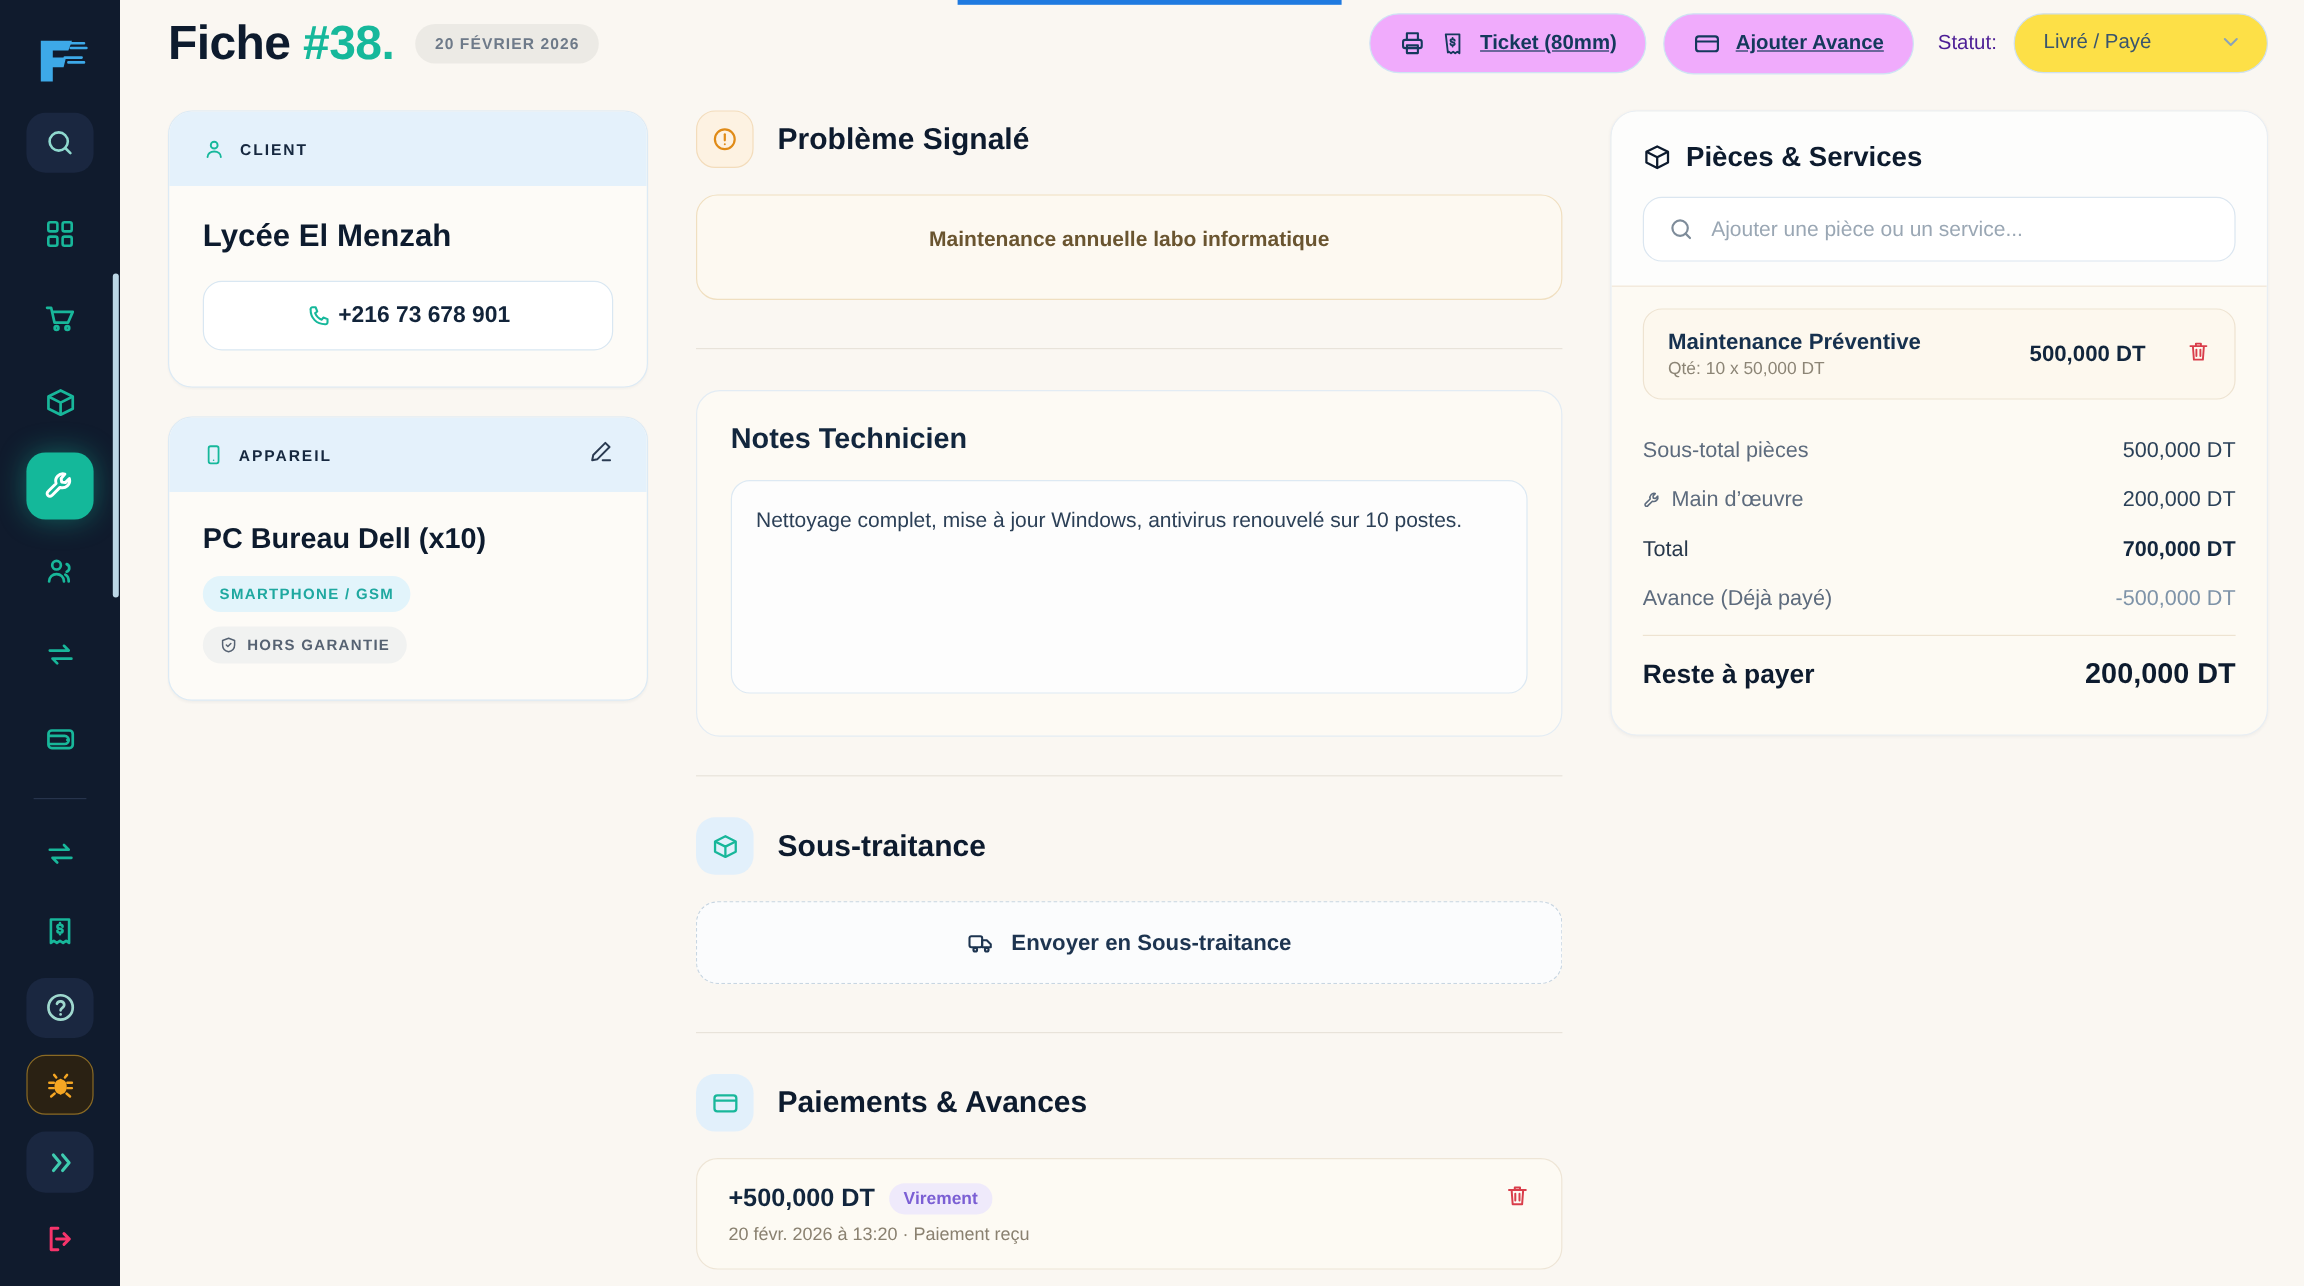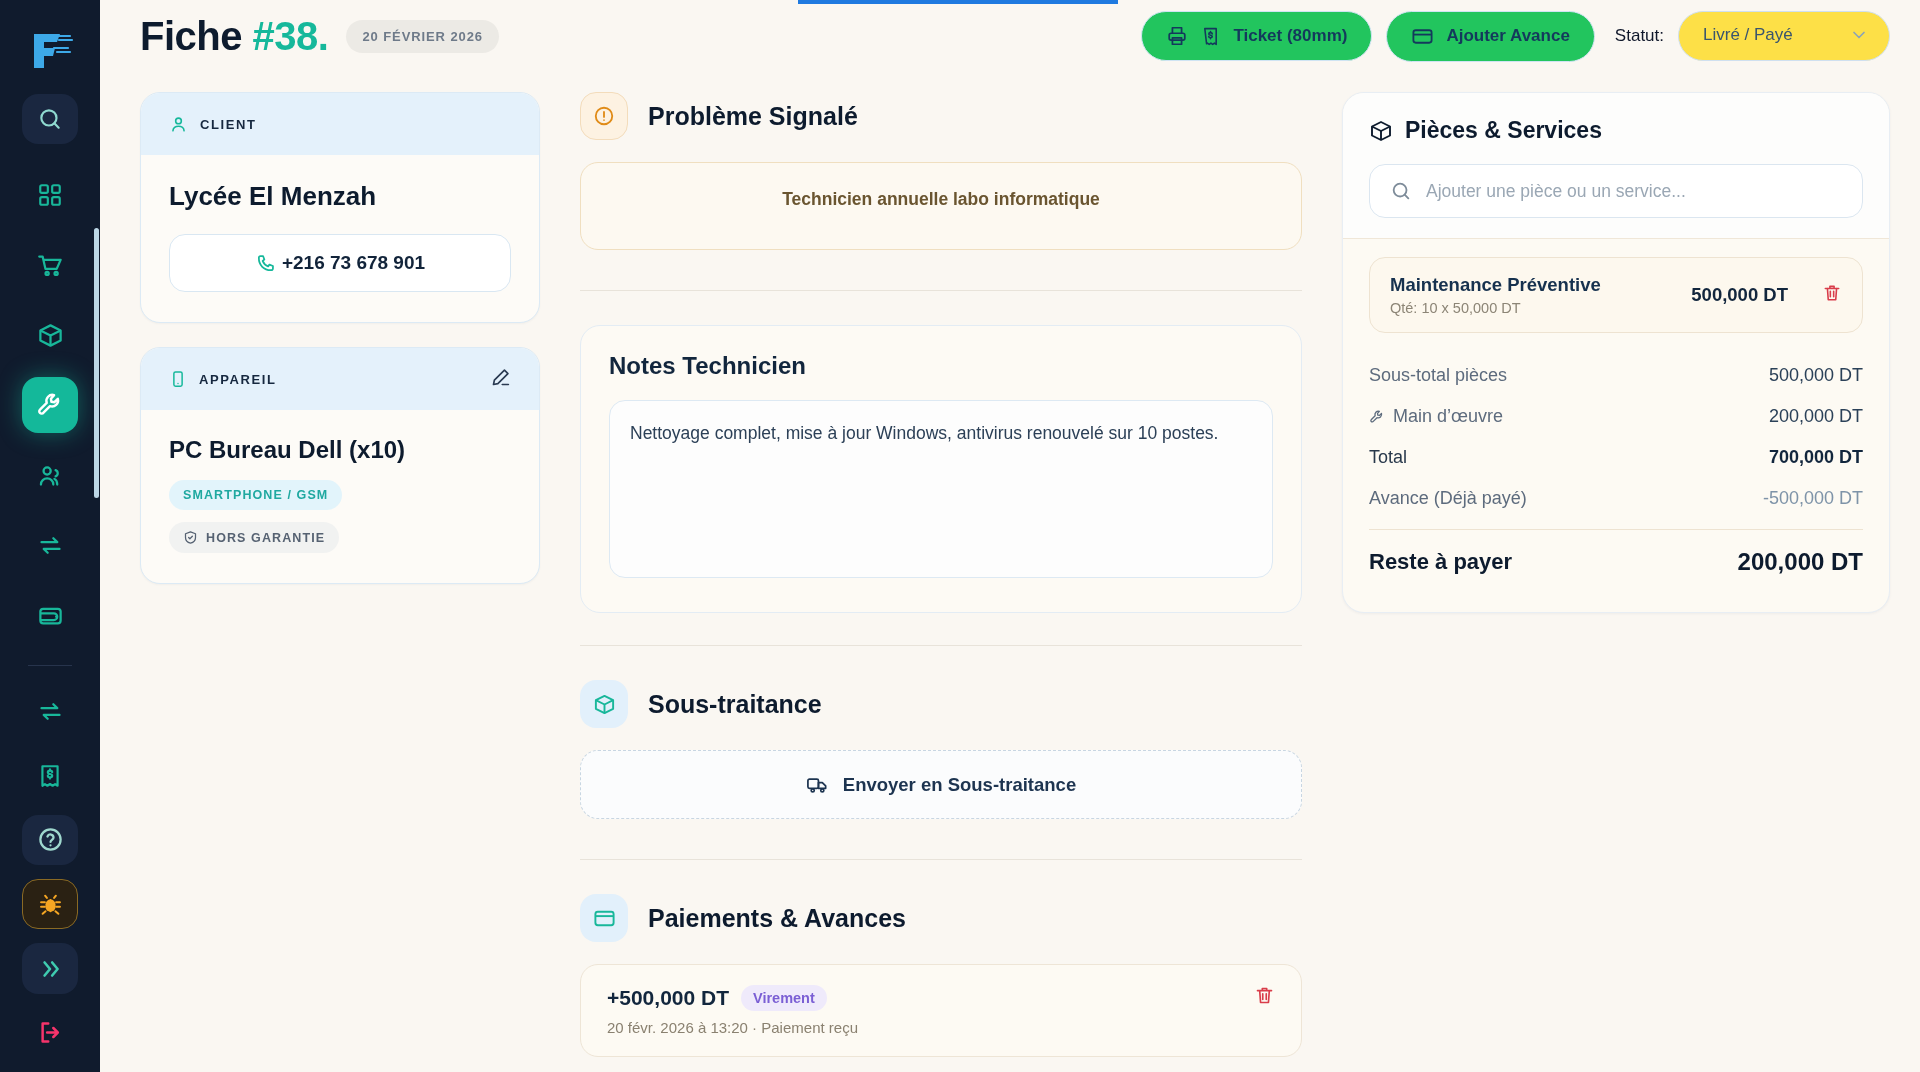--- a/index.html
+++ b/index.html
@@ -59,26 +59,26 @@
   .title { font-size: 40px; font-weight: 700; color: #0d1b2e; letter-spacing: -0.5px; white-space: nowrap; }
   .title .num { color: #16b89b; }
   .date-badge {
     margin-left: 18px; background: #eceae5; color: #6e7a89;
     font-size: 13px; font-weight: 700; letter-spacing: .9px;
     padding: 9px 16px; border-radius: 20px; white-space: nowrap;
   }
   .header-right { margin-left: auto; display: flex; align-items: center; gap: 14px; }
   .btn-outline {
     display: flex; align-items: center; gap: 12px;
-    background: #22c55e; border: 1px solid #cfe4f3; border-radius: 26px;
+    background: #f0abfc; border: 1px solid #cfe4f3; border-radius: 26px;
     padding: 13px 24px; color: #14395c; font-size: 17px; font-weight: 600;
-    cursor: pointer; white-space: nowrap;
+    cursor: pointer; white-space: nowrap; text-decoration: underline;
   }
   .btn-outline svg { display: block; }
-  .statut-label { color: #0f172a; font-size: 17px; margin-left: 6px; }
+  .statut-label { color: #4c1d95; font-size: 17px; margin-left: 6px; }
   .select-status {
     display: flex; align-items: center; gap: 28px;
     background: #fde047; border: 1px solid #cfe0f0; border-radius: 26px;
     padding: 13px 20px 15px 24px; color: #3a556e; font-size: 17px;
     min-width: 212px; cursor: pointer;
   }
   .select-status .chev { margin-left: auto; color: #8aa3b8; }
 
   
   .content {
@@ -423,21 +423,21 @@
           <div class="section-head">
             <span class="sec-icon amber">
               <svg width="22" height="22" viewBox="0 0 24 24" fill="none" stroke="currentColor" stroke-width="2" stroke-linecap="round">
                 <circle cx="12" cy="12" r="9"></circle>
                   <path d="M12 7.5v5.5"></path>
                   <circle cx="12" cy="16.5" r=".9" fill="currentColor" stroke="none"></circle>
               </svg>
             </span>
             <span class="sec-title">Problème Signalé</span>
           </div>
-          <div class="problem-box">Technicien annuelle labo informatique</div>
+          <div class="problem-box">Maintenance annuelle labo informatique</div>
         </div>
 
         <div class="divider-row"></div>
 
         <div class="notes-card">
           <div class="notes-title">Notes Technicien</div>
           <textarea class="notes-area" placeholder="Ajouter une note..." style="">Nettoyage complet, mise à jour Windows, antivirus renouvelé sur 10 postes.</textarea>
         </div>
 
         <div class="divider-row"></div>

